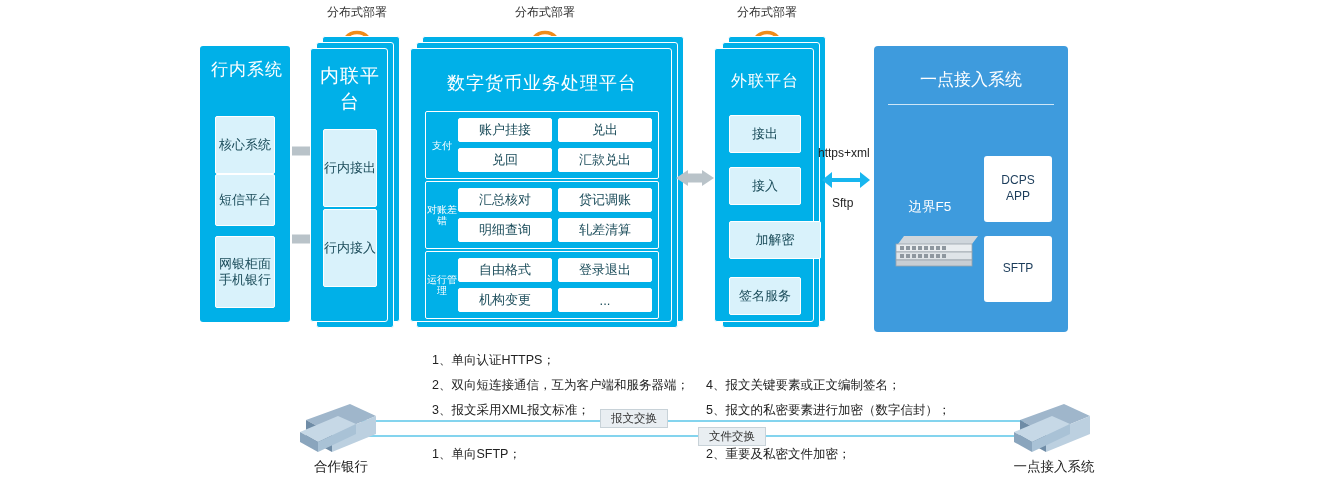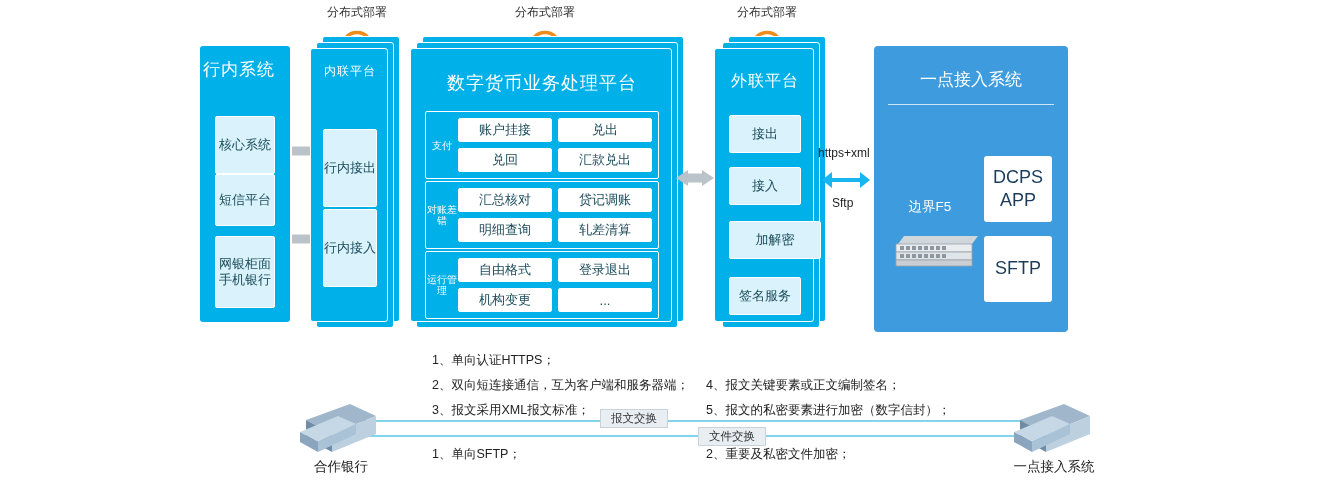--- a/index.html
+++ b/index.html
@@ -98,21 +98,21 @@
     text-align:center;
   }
   .blue-inner{
     background:#ffffff;
     border-radius:3px;
     color:#1b3c5a;
     display:flex;
     align-items:center;
     justify-content:center;
     text-align:center;
-    font-size:18px;
+    font-size:12px;
     line-height:1.3;
     box-sizing:border-box;
   }
   .small-note{font-size:12px;color:#222;white-space:nowrap;}
   .legend-line{font-size:12.5px;color:#222;white-space:nowrap;line-height:20px;}
   .exch-tag{
     background:#e9eef2;
     border:1px solid #c8d2d8;
     font-size:11.5px;
     color:#333;
@@ -136,21 +136,21 @@
 <svg class="abs" style="left:524px;top:20px;" width="44" height="34">
   <path d="M6,32 C4,6 38,6 36,32" stroke="#f08c1a" stroke-width="3.5" fill="none"></path>
   <path d="M36,32 l-5,-9 l10,0 z" fill="#f08c1a"></path>
 </svg>
 <svg class="abs" style="left:746px;top:20px;" width="44" height="34">
   <path d="M6,32 C4,6 38,6 36,32" stroke="#f08c1a" stroke-width="3.5" fill="none"></path>
   <path d="M36,32 l-5,-9 l10,0 z" fill="#f08c1a"></path>
 </svg>
 
 <div class="abs cyan-col" style="left:200px;top:46px;width:90px;height:276px;">
-  <div class="col-title abs" style="left:0;top:12px;width:78px;">行内系统</div>
+  <div class="col-title abs" style="left:0;top:12px;width:78px;padding-left:8px;">行内系统</div>
   <div class="inner-white abs" style="left:15px;top:70px;width:60px;height:58px;">
     <span style="white-space:pre-line;">核心系统</span>
   </div>
   <div class="inner-white abs" style="left:15px;top:128px;width:60px;height:52px;">
     <span style="white-space:pre-line;">短信平台</span>
   </div>
   <div class="inner-white abs" style="left:15px;top:190px;width:60px;height:72px;">
     <span style="white-space:pre-line;">网银柜面手机银行</span>
   </div>
 </div>
@@ -160,21 +160,21 @@
   <path d="M20,0 L32,8 L20,16 z" fill="#b9c3c9"></path>
 </svg>
 <svg class="abs" style="left:290px;top:231px;" width="32" height="16">
   <path d="M2,8 L28,8" stroke="#b9c3c9" stroke-width="9" fill="none"></path>
   <path d="M20,0 L32,8 L20,16 z" fill="#b9c3c9"></path>
 </svg>
 
 <div class="abs stack-shadow" style="left:322px;top:36px;width:78px;height:286px;"></div>
 <div class="abs stack-shadow" style="left:316px;top:42px;width:78px;height:286px;"></div>
 <div class="abs cyan-col" style="left:310px;top:48px;width:78px;height:274px;border:1px solid #fff;">
-  <div class="col-title abs" style="left:0;top:14px;width:78px;font-size:12px;">内联平台</div>
+  <div class="col-title abs" style="left:0;top:14px;width:78px;font-size:19px;">内联平台</div>
   <div class="inner-white abs" style="left:12px;top:80px;width:54px;height:78px;">
     <span style="white-space:pre-line;">行内接出</span>
   </div>
   <div class="inner-white abs" style="left:12px;top:160px;width:54px;height:78px;">
     <span style="white-space:pre-line;">行内接入</span>
   </div>
 </div>
 
 <div class="abs stack-shadow" style="left:422px;top:36px;width:262px;height:286px;"></div>
 <div class="abs stack-shadow" style="left:416px;top:42px;width:262px;height:286px;"></div>

